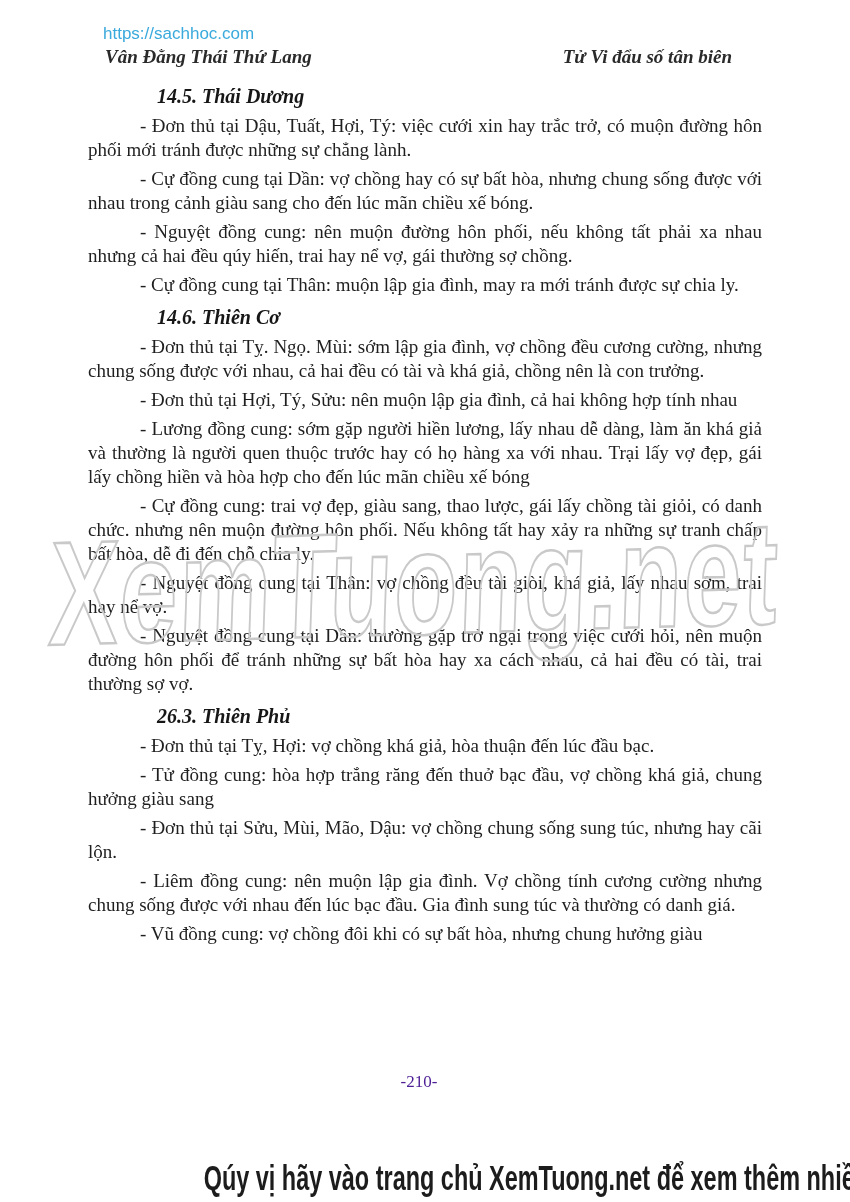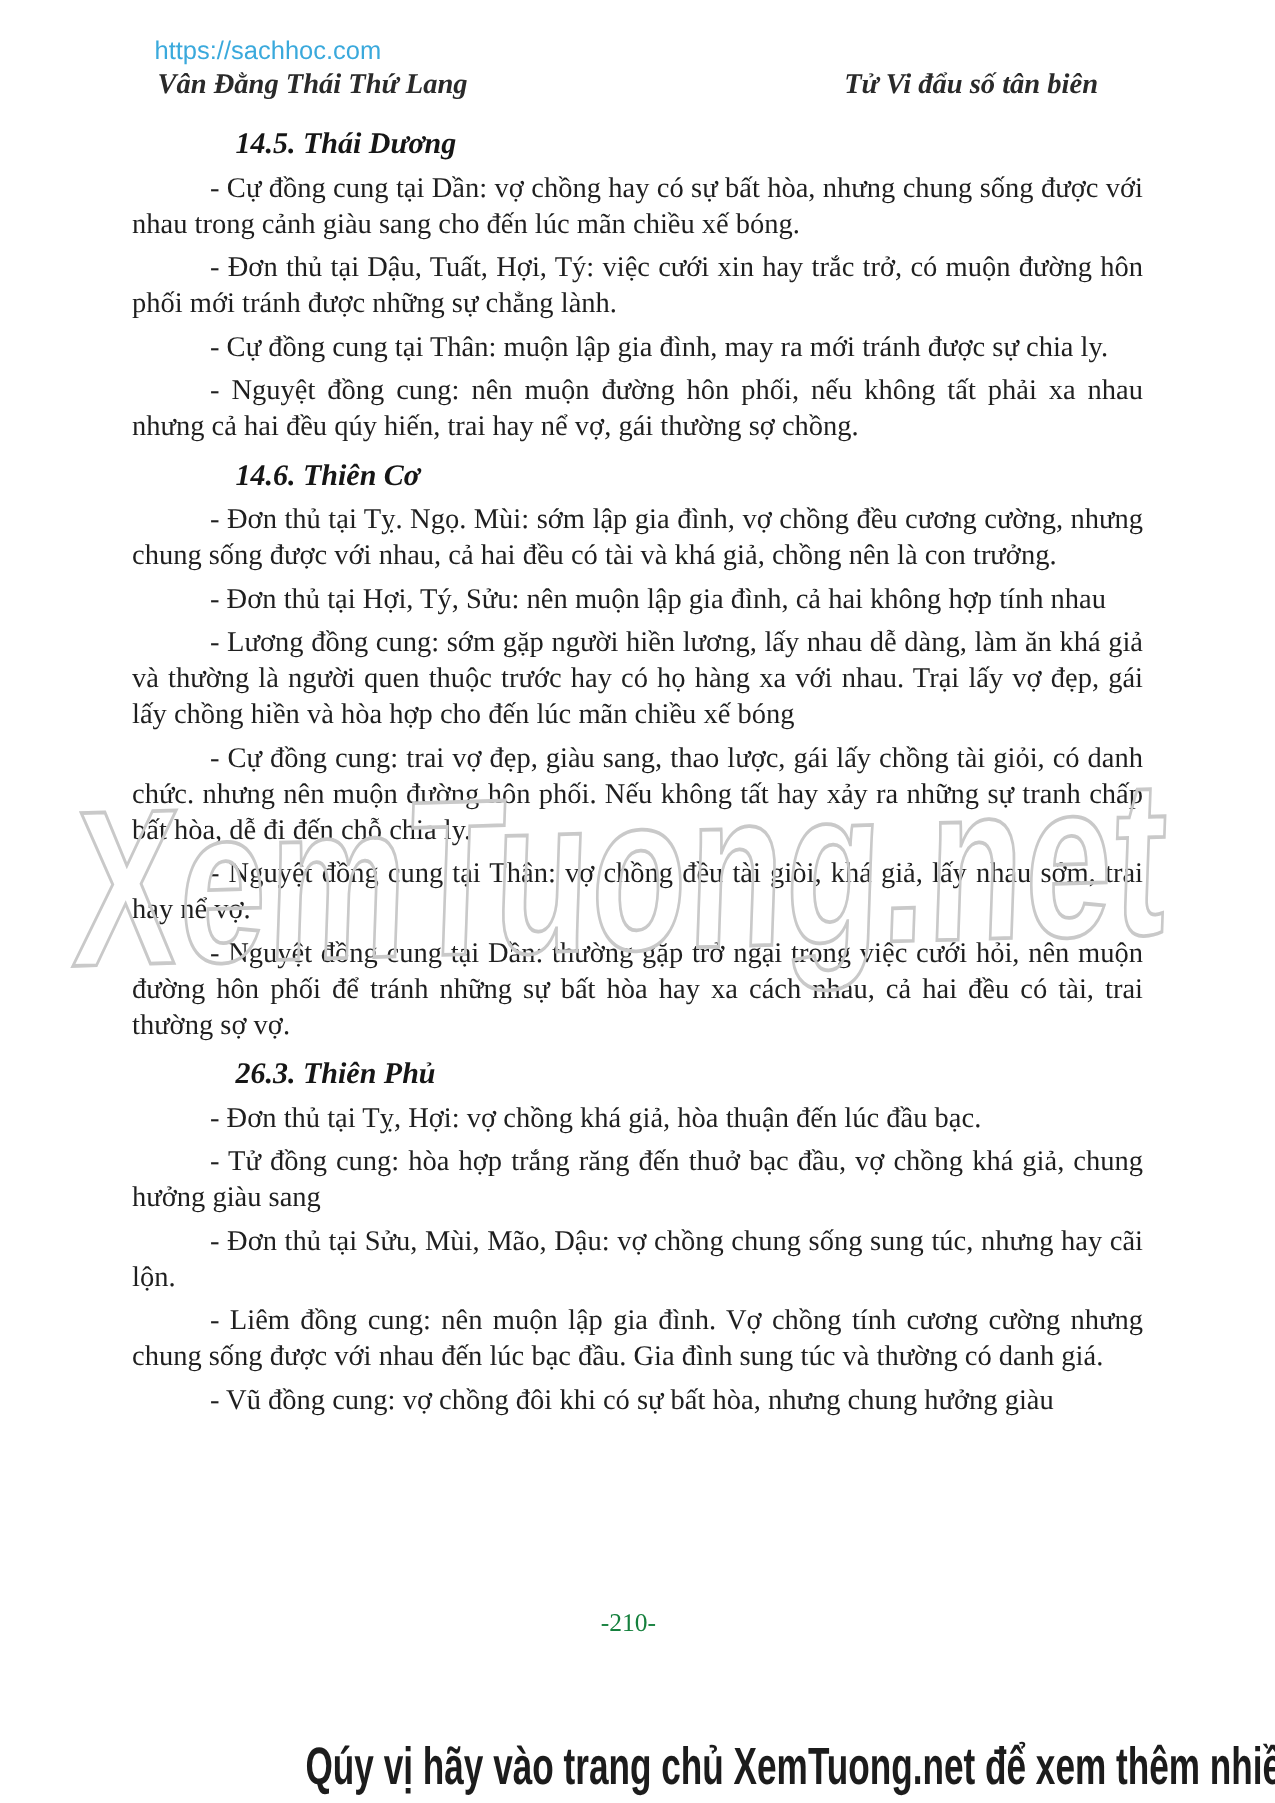--- a/index.html
+++ b/index.html
@@ -69,21 +69,21 @@
     white-space: nowrap;
     pointer-events: none;
     z-index: 3;
   }
   .page-number {
     position: absolute;
     left: 0; right: 12px;
     top: 1072px;
     text-align: center;
     font-size: 17px;
-    color: #15803d;
+    color: #4c1d95;
   }
   .footer-banner {
     position: absolute;
     left: 0; right: 0;
     bottom: 4px;
     text-align: center;
     font-family: "Liberation Sans", sans-serif;
     font-weight: bold;
     font-size: 35px;
     color: #1c1c1c;
@@ -104,24 +104,24 @@
   <a class="top-link">https://sachhoc.com</a>
 
   <div class="header-row">
     <span>Vân Đằng Thái Thứ Lang</span>
     <span>Tử Vi đẩu số tân biên</span>
   </div>
 
   <div class="content">
 
     <div class="section-heading">14.5. Thái Dương</div>
+    <p class="para">- Đơn thủ tại Dậu, Tuất, Hợi, Tý: việc cưới xin hay trắc trở, có muộn đường hôn phối mới tránh được những sự chẳng lành.</p>
     <p class="para">- Cự đồng cung tại Dần: vợ chồng hay có sự bất hòa, nhưng chung sống được với nhau trong cảnh giàu sang cho đến lúc mãn chiều xế bóng.</p>
-    <p class="para">- Đơn thủ tại Dậu, Tuất, Hợi, Tý: việc cưới xin hay trắc trở, có muộn đường hôn phối mới tránh được những sự chẳng lành.</p>
+    <p class="para">- Nguyệt đồng cung: nên muộn đường hôn phối, nếu không tất phải xa nhau nhưng cả hai đều qúy hiến, trai hay nể vợ, gái thường sợ chồng.</p>
     <p class="para">- Cự đồng cung tại Thân: muộn lập gia đình, may ra mới tránh được sự chia ly.</p>
-    <p class="para">- Nguyệt đồng cung: nên muộn đường hôn phối, nếu không tất phải xa nhau nhưng cả hai đều qúy hiến, trai hay nể vợ, gái thường sợ chồng.</p>
 
     <div class="section-heading">14.6. Thiên Cơ</div>
     <p class="para">- Đơn thủ tại Tỵ. Ngọ. Mùi: sớm lập gia đình, vợ chồng đều cương cường, nhưng chung sống được với nhau, cả hai đều có tài và khá giả, chồng nên là con trưởng.</p>
     <p class="para">- Đơn thủ tại Hợi, Tý, Sửu: nên muộn lập gia đình, cả hai không hợp tính nhau</p>
     <p class="para">- Lương đồng cung: sớm gặp người hiền lương, lấy nhau dễ dàng, làm ăn khá giả và thường là người quen thuộc trước hay có họ hàng xa với nhau. Trại lấy vợ đẹp, gái lấy chồng hiền và hòa hợp cho đến lúc mãn chiều xế bóng</p>
     <p class="para">- Cự đồng cung: trai vợ đẹp, giàu sang, thao lược, gái lấy chồng tài giỏi, có danh chức. nhưng nên muộn đường hôn phối. Nếu không tất hay xảy ra những sự tranh chấp bất hòa, dễ đi đến chỗ chia ly.</p>
     <p class="para">- Nguyệt đồng cung tại Thân: vợ chồng đều tài giòi, khá giả, lấy nhau sớm, trai hay nể vợ.</p>
     <p class="para">- Nguyệt đồng cung tại Dần: thường gặp trở ngại trong việc cưới hỏi, nên muộn đường hôn phối để tránh những sự bất hòa hay xa cách nhau, cả hai đều có tài, trai thường sợ vợ.</p>
 
     <div class="section-heading">26.3. Thiên Phủ</div>

